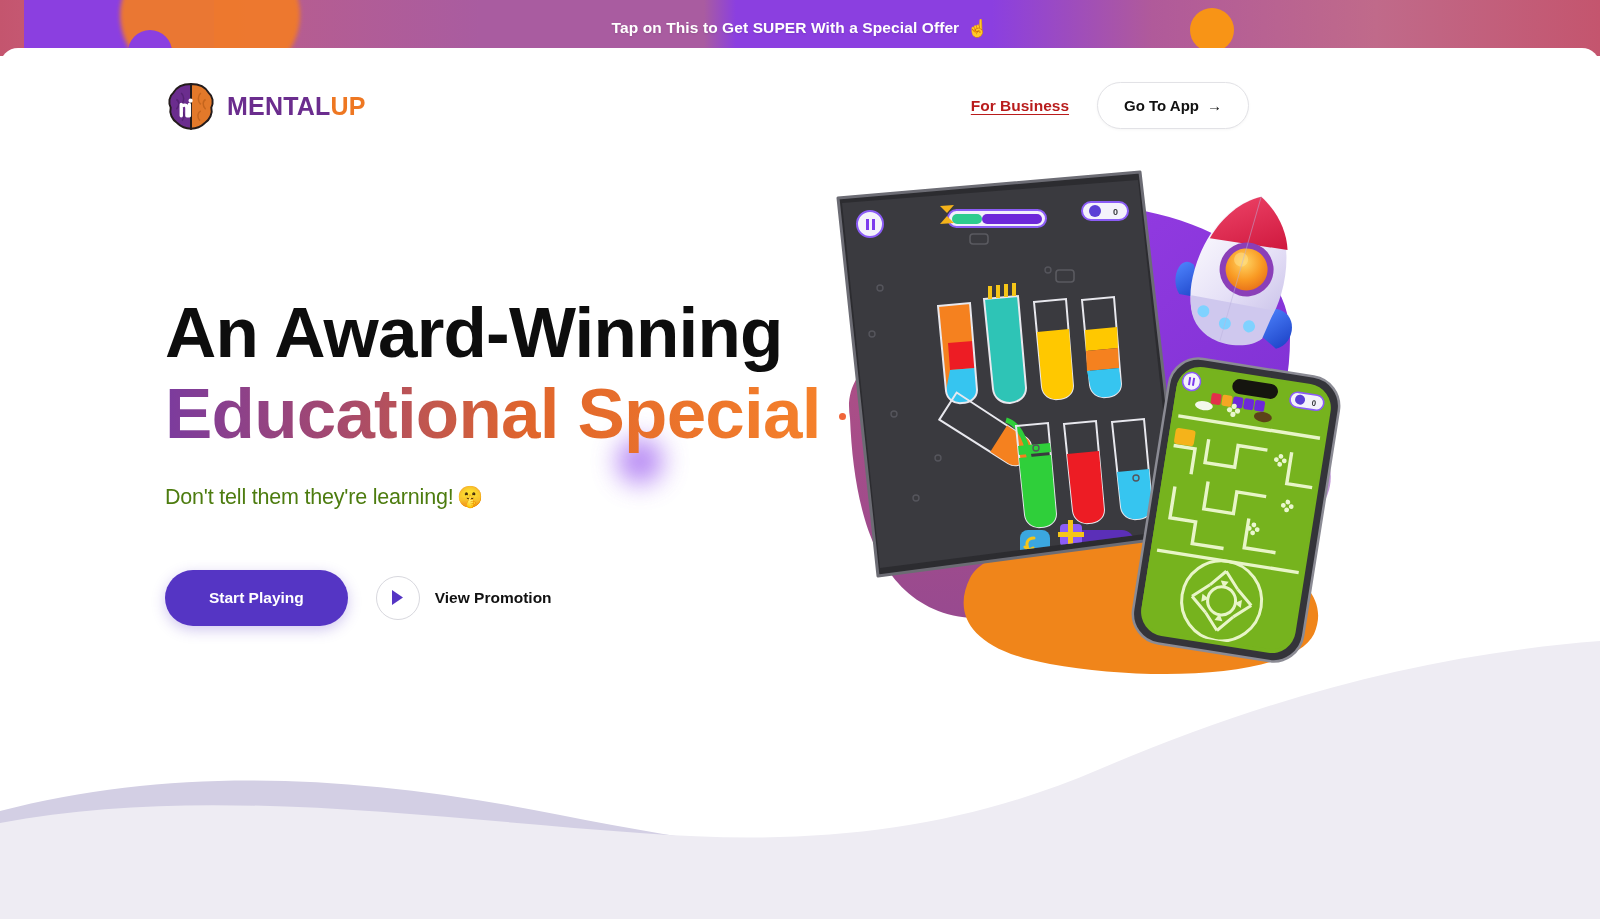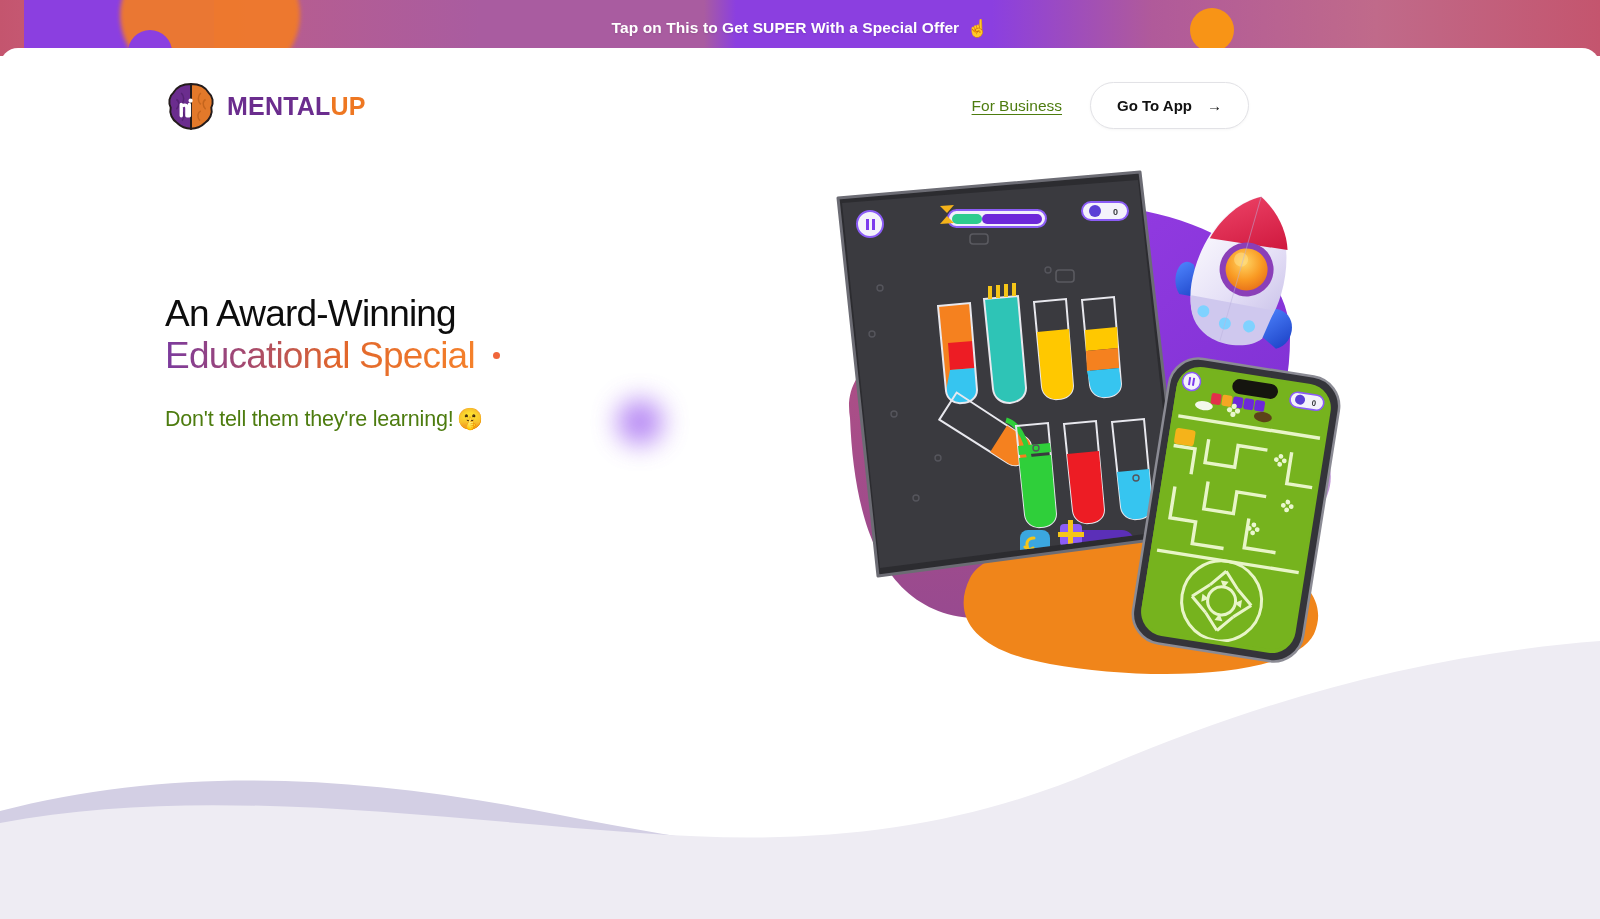--- a/index.html
+++ b/index.html
@@ -70,37 +70,37 @@
   #brand-mark{ width:52px; height:52px; }
   #brand-wordmark{ font-size:25px; font-weight:bold; letter-spacing:.2px; }
   #brand-word-mental{ color:#6b2d8e; }
   #brand-word-up{ color:#ee7722; }
 
   #header-nav{
     position:absolute; right:175px; top:34px;
     display:flex; align-items:center; gap:28px;
   }
   #nav-for-business{
-    font-size:15.5px; color:#4d7c0f; text-decoration:underline;
-    text-underline-offset:3px; cursor:pointer; white-space:nowrap;
+    font-size:15.5px; color:#b91c1c; text-decoration:underline;
+    text-underline-offset:3px; cursor:pointer; white-space:nowrap;font-weight:bold;
   }
   #nav-go-to-app{
-    display:flex; align-items:center; gap:15px;
+    display:flex; align-items:center; gap:8px;
     padding:14px 26px; border:1px solid #e2e2e6; border-radius:26px;
     background:#fff; cursor:pointer; white-space:nowrap;
     box-shadow:0 1px 3px rgba(0,0,0,.04);
     justify-content:space-between;
   }
   #nav-go-to-app-label{ font-size:15px; font-weight:bold; color:#111; }
   #nav-go-to-app-arrow{ font-size:15px; color:#111; }
 
   
   #hero-copy{ position:absolute; left:165px; top:245px; z-index:10; width:760px; }
   #hero-heading{
-    font-size:37px; line-height:1.14; font-weight:normal;
+    font-size:71px; line-height:1.14; font-weight:bold;
     color:#0d0d0d; letter-spacing:-.8px;
   }
   #hero-heading-line2{
     background:linear-gradient(90deg,#7b3b9e 0%, #a4496f 26%, #e0652c 55%, #f5812b 100%);
     -webkit-background-clip:text; background-clip:text;
     -webkit-text-fill-color:transparent; color:transparent;
     position:relative; display:inline-block;
   }
   #hero-heading-glow{
     position:absolute; left:452px; top:64px; width:46px; height:46px;
@@ -197,20 +197,31 @@
       <span id="hero-heading-line2-wrap" style="position:relative;display:inline-block;">
         <span id="hero-heading-glow"></span>
         <span id="hero-heading-line2">Educational Special</span>
       </span><span id="hero-heading-dot"></span><br>
     </h1>
 
     <p id="hero-subtitle">
       <span>Don't tell them they're learning!</span><span id="hero-subtitle-emoji">🤫</span>
     </p>
 
+    <div id="hero-actions">
+      <button id="start-playing-button">Start Playing</button>
+      <div id="view-promotion-group">
+        <span id="play-circle-icon">
+          <svg width="15" height="17" viewBox="0 0 15 17">
+            <path d="M2 1 L13 8.5 L2 16 Z" fill="#5535c4"></path>
+          </svg>
+        </span>
+        <span id="view-promotion-label">View Promotion</span>
+      </div>
+    </div>
   </section>
 
   <div id="hero-illustration">
     <svg viewBox="0 0 560 560" width="560" height="560">
       <defs>
         <linearGradient id="gradBlobPurple" x1="0" y1="0" x2="1" y2="1">
           <stop offset="0%" stop-color="#9b3fe8"></stop>
           <stop offset="100%" stop-color="#7b2fd0"></stop>
         </linearGradient>
         <linearGradient id="gradBlobMagenta" x1="0" y1="0" x2="0" y2="1">

